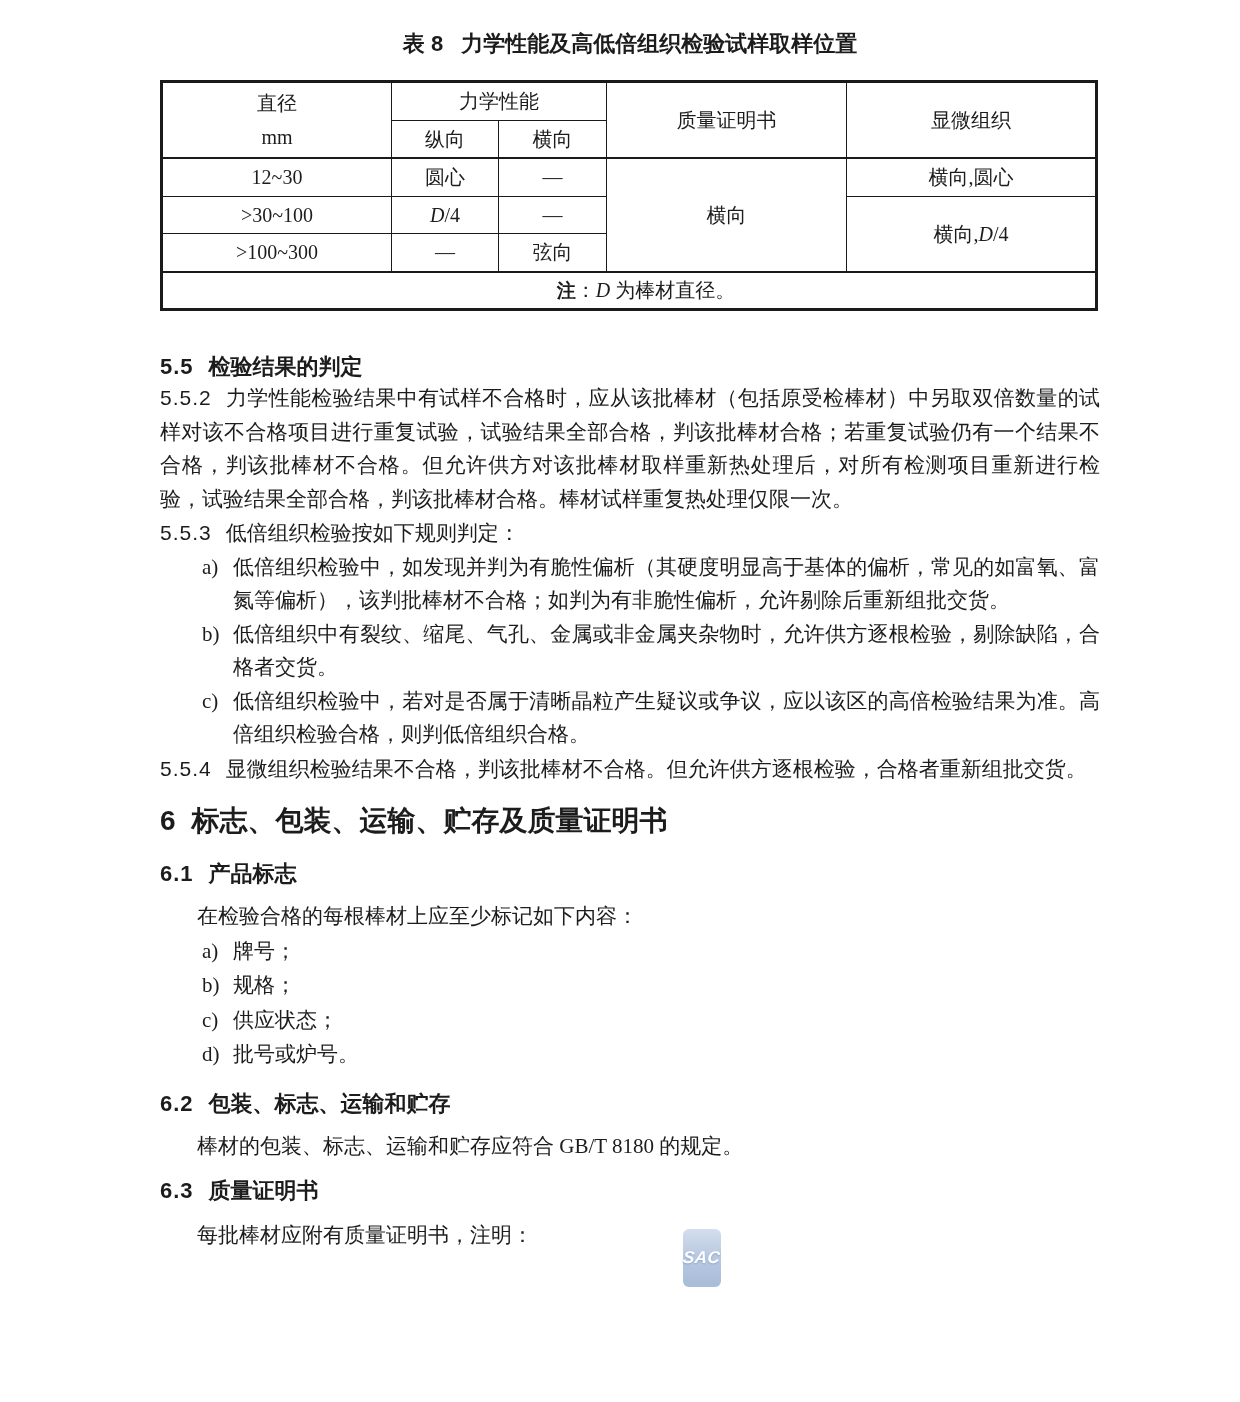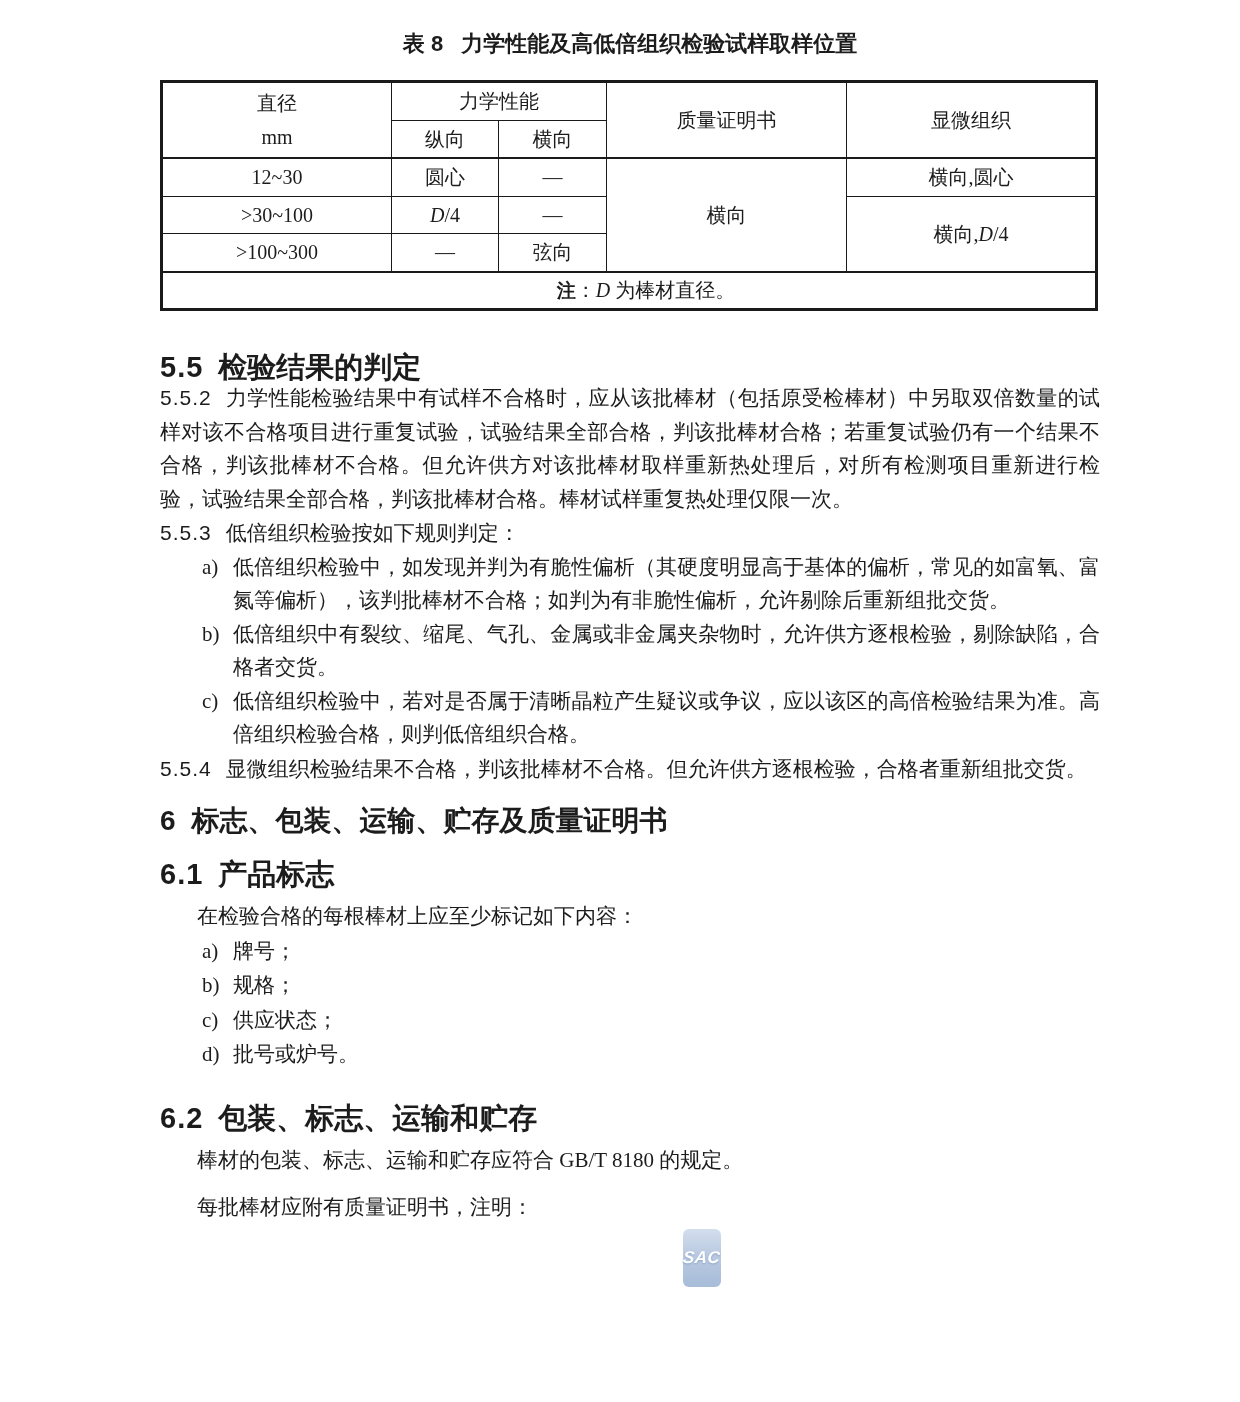--- a/index.html
+++ b/index.html
@@ -43,41 +43,41 @@
     height:35px;border-top:2px solid #1a1a1a;text-align:center;padding-left:38px;
   }
   .t8 .two-line{line-height:34px;}
   .it{font-style:italic;font-family:var(--serif);}
   .t8 b{font-family:var(--sans);font-weight:bold;font-size:19px;}
   
   .heading{
     font-family:var(--sans);font-weight:bold;font-size:28px;line-height:30px;margin:0;
   }
   .heading .hnum{margin-right:15px;letter-spacing:1px;}
-  .sub-heading{font-size:29px;line-height:28px;}
+  .sub-heading{font-size:22px;line-height:28px;}
   
   .para{
     font-family:var(--serif);font-size:21px;line-height:33.5px;
     text-align:justify;margin:0;
   }
   .pnum{font-family:var(--sans);margin-right:14px;letter-spacing:1px;white-space:nowrap;}
   .li{
     position:relative;padding-left:73px;
     font-family:var(--serif);font-size:21px;line-height:33.5px;text-align:justify;margin:0;
   }
   .li .marker{position:absolute;left:42px;top:0;}
   .li-short{line-height:34.5px;text-align:left;}
   .indent{padding-left:37px;}
   
   #h55{margin-top:42px;}
   #p551{margin-top:14px;}
   #h6{margin-top:20px;}
   #h61{margin-top:24px;}
   #p61-intro{margin-top:12px;}
-  #h62{margin-top:32px;}
+  #h62{margin-top:18px;}
   #p62{margin-top:12px;}
   #h63{margin-top:14px;}
   #p63{margin-top:14px;}
   
   .watermark{
     position:absolute;left:683px;top:1229px;width:38px;height:58px;z-index:0;
     border-radius:6px;
     background:linear-gradient(180deg,#d3deed 0%,#bccbe2 42%,#a7bcd8 100%);
     display:flex;align-items:center;justify-content:center;
   }
@@ -200,17 +200,20 @@
     <div class="li li-short">
       <span class="marker">d)</span><span>批号或炉号。</span>
     </div>
 
     <p class="heading sub-heading" id="h62">
       <span class="hnum">6.2</span><span>包装、标志、运输和贮存</span>
     </p>
 
     <p class="para indent" id="p62">棒材的包装、标志、运输和贮存应符合 GB/T 8180 的规定。</p>
 
+    <p class="heading sub-heading" id="h63">
+      <span class="hnum">6.3</span><span>质量证明书</span>
+    </p>
 
     <p class="para indent" id="p63">每批棒材应附有质量证明书，注明：</p>
 
   </div>
 </div>
 
 </body></html>

